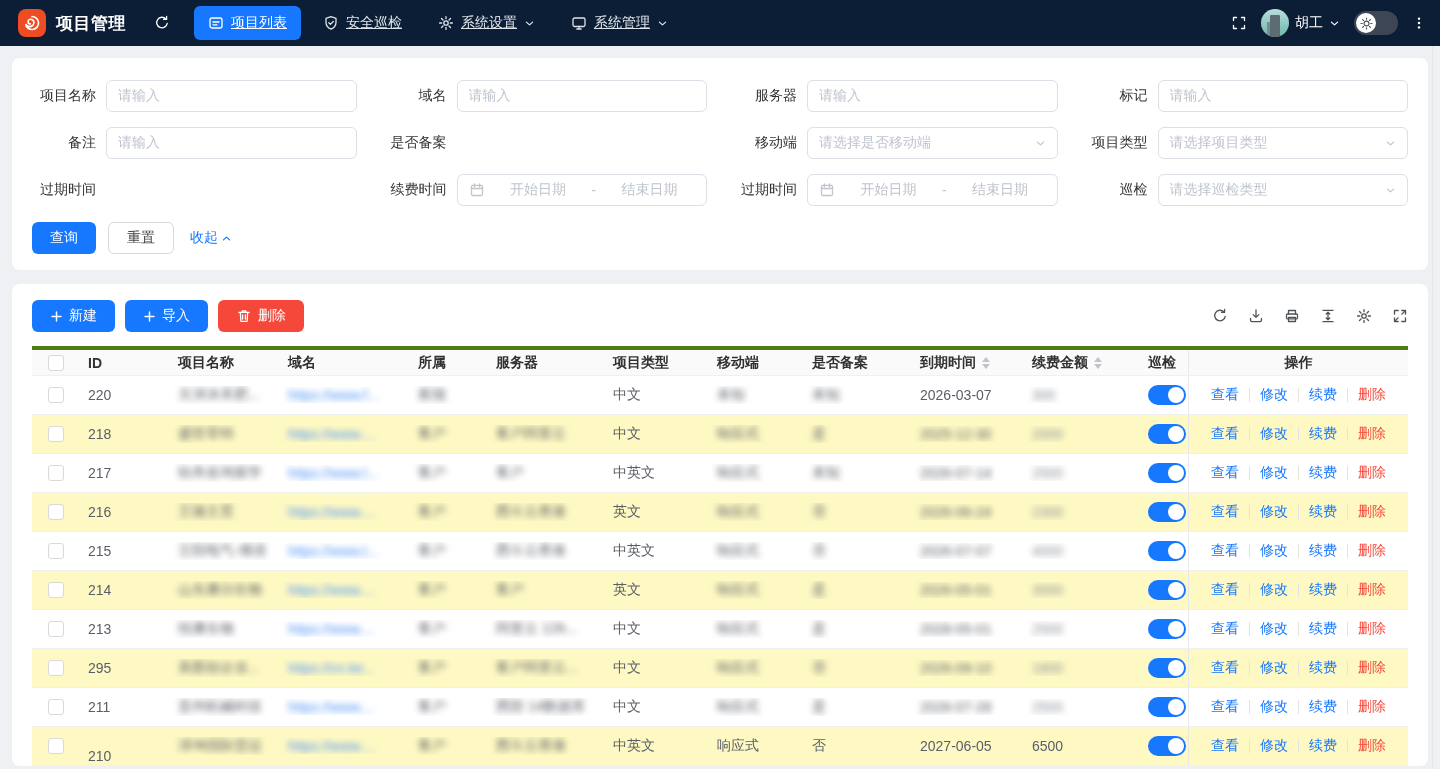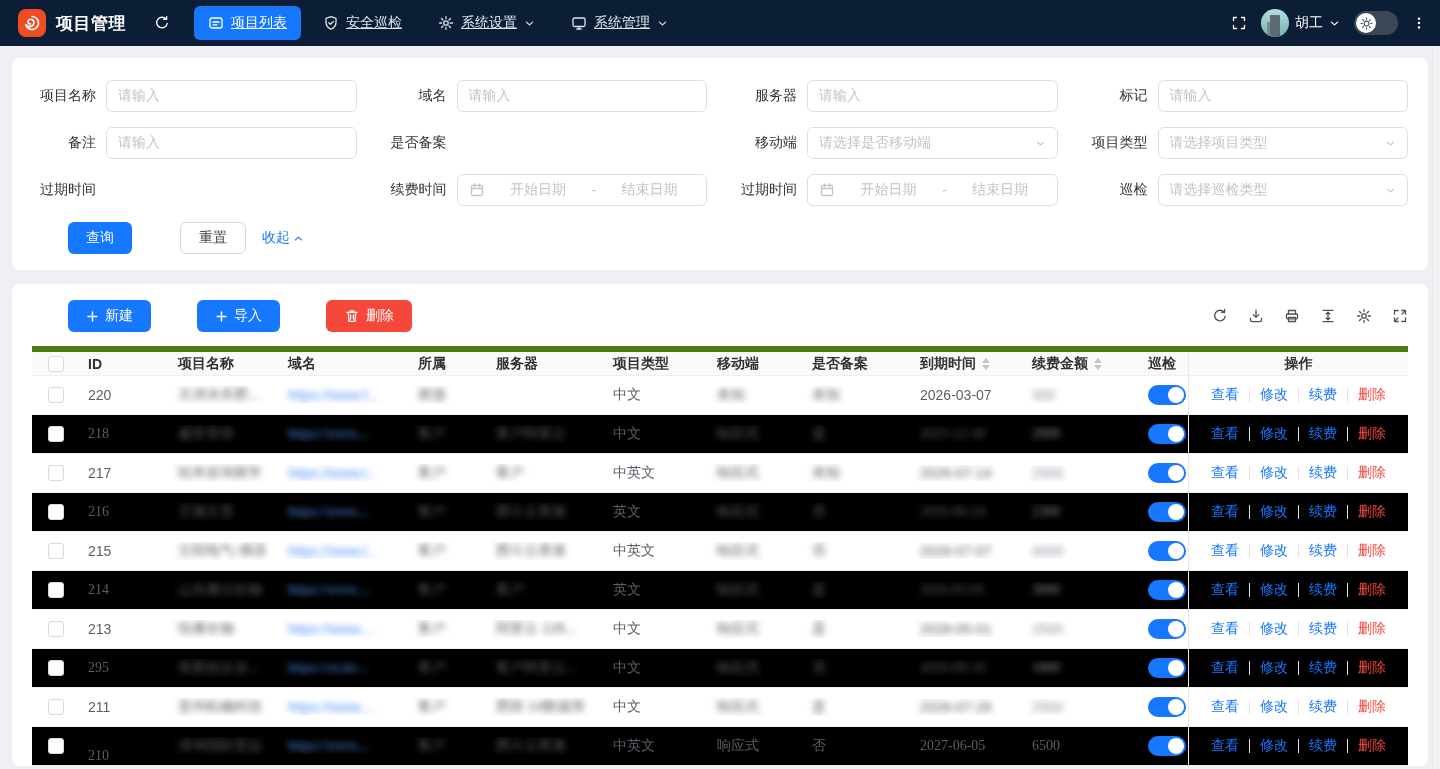--- a/index.html
+++ b/index.html
@@ -37,37 +37,37 @@
   .field-label { flex:none; min-width:64px; text-align:right; margin-right:10px; color:#333; white-space:nowrap; }
   .control { flex:1; min-width:0; height:32px; border:1px solid #dcdfe6; border-radius:6px; background:#fff; display:flex; align-items:center; padding:0 11px; color:#bfc4cc; cursor:text; }
   .control.select { cursor:pointer; justify-content:space-between; }
   .control .ph { overflow:hidden; white-space:nowrap; text-overflow:ellipsis; }
   .control .chev { color:#c0c4cc; flex:none; margin-left:6px; }
   .control.daterange { cursor:pointer; gap:8px; }
   .control.daterange .cal { color:#c0c4cc; flex:none; }
   .control.daterange .d { flex:1; text-align:center; white-space:nowrap; overflow:hidden; }
   .control.daterange .dash { color:#c0c4cc; flex:none; }
   .filter-actions { display:flex; align-items:center; gap:12px; margin-top:16px; }
-  .btn { height:32px; border-radius:6px; border:none; display:inline-flex; align-items:center; justify-content:center; gap:6px; padding:0 18px; font-size:14px; cursor:pointer; font-family:inherit;margin-left:36px; }
+  .btn { height:32px; border-radius:6px; border:none; display:inline-flex; align-items:center; justify-content:center; gap:6px; padding:0 18px; font-size:14px; cursor:pointer; font-family:inherit; }
   .btn-primary { background:#1677ff; color:#fff; }
   .btn-default { background:#fff; color:#444; border:1px solid #d9d9d9; }
   .btn-danger { background:#f5483b; color:#fff; }
   .collapse-link { color:#1677ff; display:inline-flex; align-items:center; gap:3px; cursor:pointer; margin-left:4px; }
 
   
   .tbl-toolbar { display:flex; align-items:center; }
   .tbl-toolbar .btns { display:flex; gap:10px; }
   .tool-icons { margin-left:auto; display:flex; align-items:center; gap:20px; color:#4e5358; }
   .tool-icons .icn { cursor:pointer; }
 
   
   .tbl { margin-top:14px; }
   .trow { display:flex; align-items:center; height:39px; border-bottom:1px solid #f0f0f0; }
-  .trow.head { height:30px; background:#fafafa; border-top:6px solid #4d7c0f; font-weight:bold; color:#303133; }
-  .trow.zebra { background:#000000;font-family:Liberation Serif, serif; }
+  .trow.head { height:30px; background:#fafafa; border-top:4px solid #4d7c0f; font-weight:bold; color:#303133; }
+  .trow.zebra { background:#fef9c3; }
   .tcell { flex:none; padding:0 8px; overflow:hidden; white-space:nowrap; text-overflow:ellipsis; color:#5a5e66; }
   .trow.head .tcell { color:#303133; display:flex; align-items:center; }
   .tcell.c-action { flex:1; border-left:1px solid #e8e8e8; display:flex; align-items:center; justify-content:center; gap:0; overflow:visible; align-self:stretch; }
   .trow.head .tcell.c-action { justify-content:center; }
   .checkbox { width:16px; height:16px; border:1px solid #d9d9d9; border-radius:3px; background:#fff; cursor:pointer; }
   .sorters { display:inline-flex; flex-direction:column; margin-left:6px; gap:2px; cursor:pointer; }
   .sorters i { width:0; height:0; border-left:4px solid transparent; border-right:4px solid transparent; display:block; }
   .sorters i.up { border-bottom:5px solid #c0c4cc; }
   .sorters i.dn { border-top:5px solid #c0c4cc; }
   .toggle { width:38px; height:20px; border-radius:10px; background:#1677ff; position:relative; cursor:pointer; }

